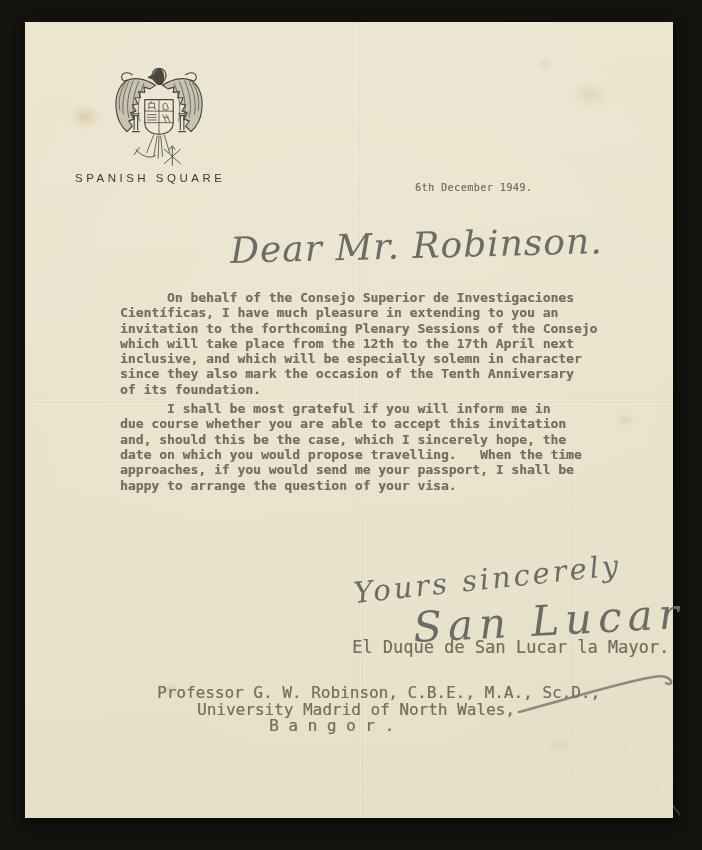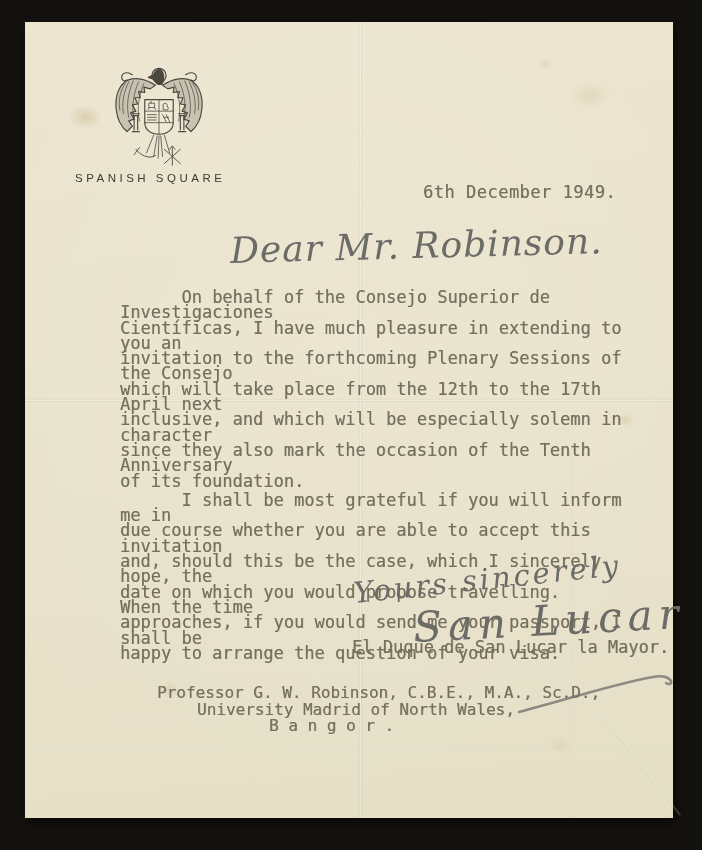--- a/index.html
+++ b/index.html
@@ -44,28 +44,28 @@
     position:absolute; left:412px; top:98px;
     font-size:10.5px; letter-spacing:2.6px; color:#3c3a33;
   }
   .addr .l2 { display:block; margin:7px 0 0 72px; }
 
   .type {
     font-family:"DejaVu Sans Mono", monospace;
     color:#766f5e;
     text-shadow:0.4px 0 0 rgba(118,111,94,0.55);
   }
-  .date { position:absolute; left:398px; top:160px; font-size:17px; letter-spacing:0.5px; }
+  .date { position:absolute; left:390px; top:160px; font-size:10px; letter-spacing:0.5px; }
 
   .hand { font-family:"DejaVu Serif", serif; font-style:italic; color:#6b6b67; }
   .salutation {
     position:absolute; left:205px; top:202px; width:450px;
     font-size:36px; letter-spacing:1px; transform:rotate(-1.5deg); white-space:nowrap;
   }
-  .body-block { position:absolute; left:95px; top:268px; width:510px; font-size:17px; line-height:15.3px; }
+  .body-block { position:absolute; left:95px; top:268px; width:510px; font-size:13px; line-height:15.3px;font-weight:bold; }
   .para { margin:0; white-space:pre-wrap; }
   .para + .para { margin-top:14px; }
   .para.p3 { margin-top:4px; }
 
   .closing1 { position:absolute; left:328px; top:540px; font-size:29px; letter-spacing:3px;
     transform:rotate(-6deg); white-space:nowrap; }
   .closing2 { position:absolute; left:388px; top:574px; font-size:42px; letter-spacing:6px;
     transform:rotate(-3deg); white-space:nowrap; }
 
   .sig-typed { position:absolute; left:327px; top:617px; font-size:17px; line-height:16px; }

